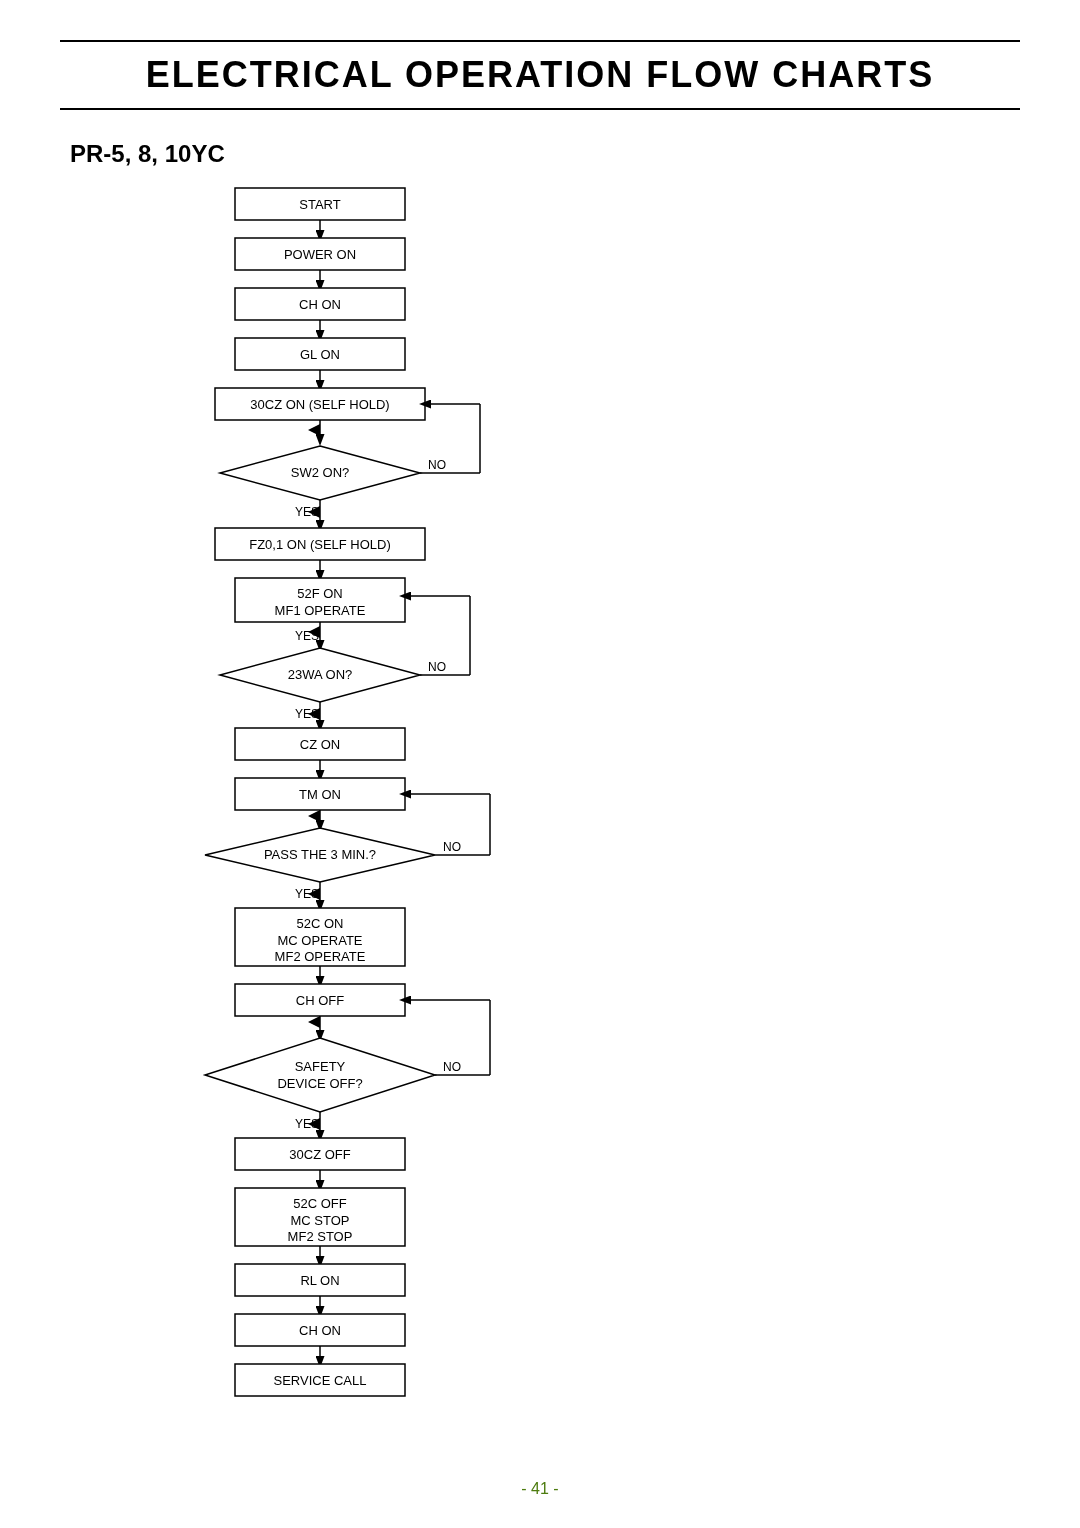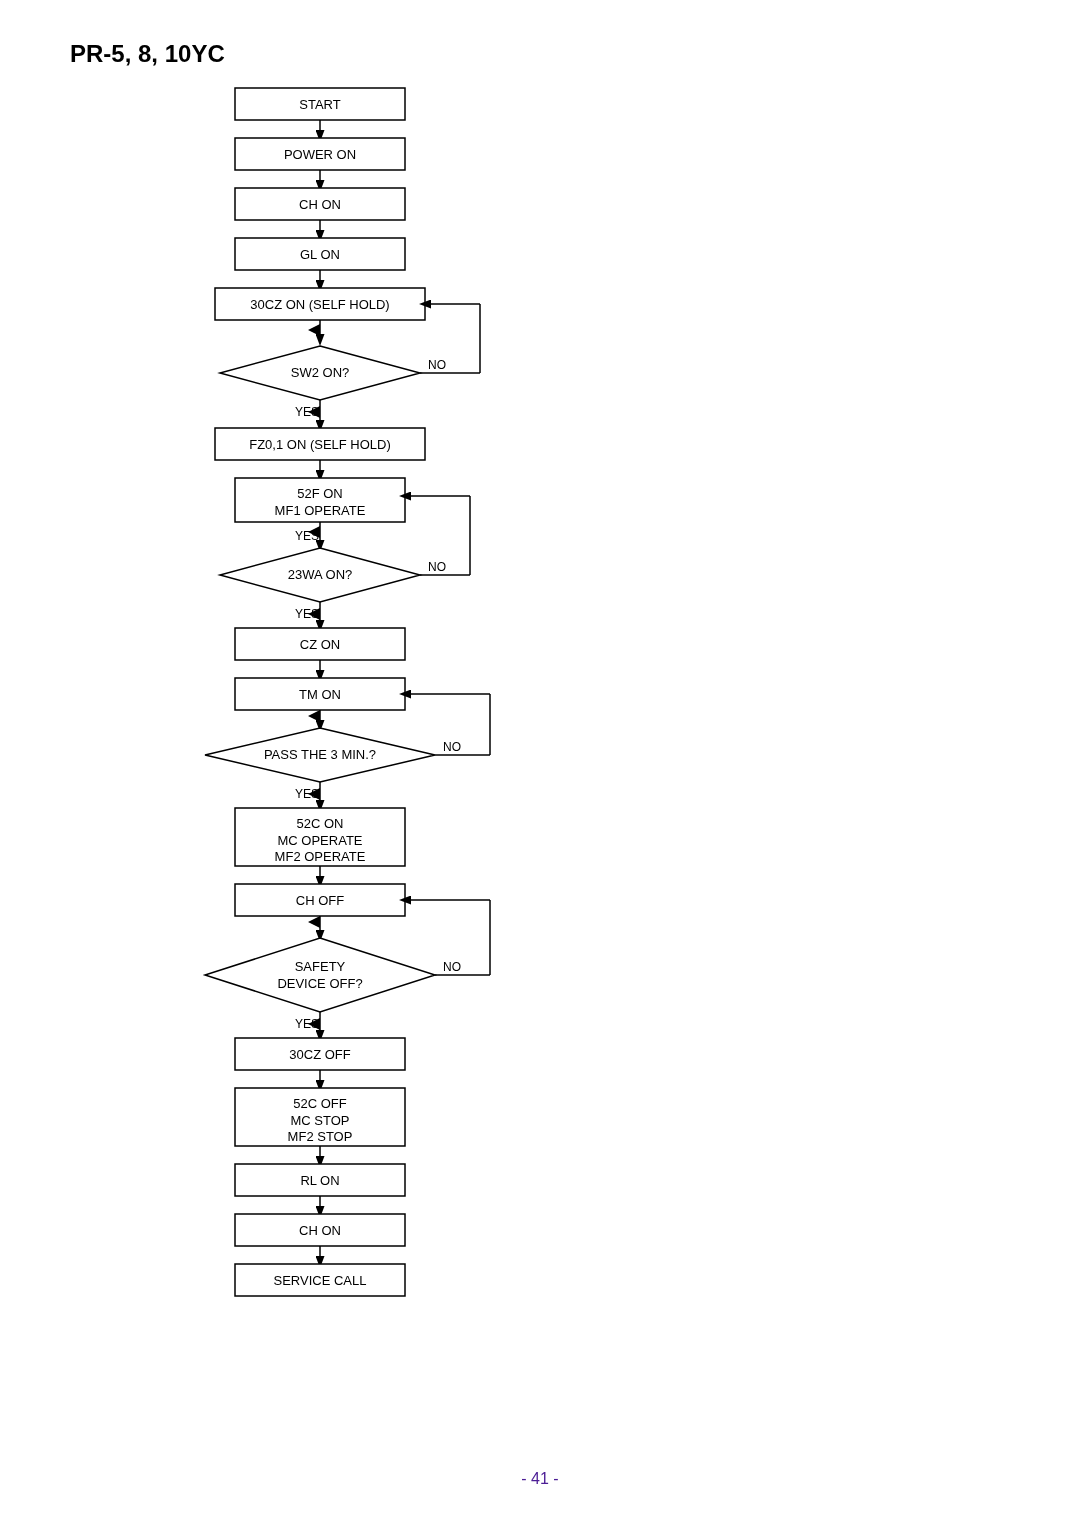--- a/index.html
+++ b/index.html
@@ -48,28 +48,31 @@
       position: relative;
       margin-top: 10px;
     }
 
     .page-number {
       position: absolute;
       bottom: 40px;
       left: 50%;
       transform: translateX(-50%);
       font-size: 16px;
-      color: #4c1d95;
+      color: #4d7c0f;
     }
   </style>
 </head>
 <body>
 
 <div class="page">
 
+  <div class="header">
+    <h1>ELECTRICAL OPERATION FLOW CHARTS</h1>
+  </div>
 
   <div class="subtitle">PR-5, 8, 10YC</div>
 
   <div class="flowchart-container">
     <svg width="600" height="1300" viewBox="0 0 600 1300" xmlns="http://www.w3.org/2000/svg" style="font-family: Arial, sans-serif; overflow: visible;">
 
       <defs>
         <marker id="arrowhead" markerWidth="8" markerHeight="6" refX="4" refY="3" orient="auto">
           <polygon points="0 0, 8 3, 0 6" fill="#000"></polygon>
         </marker>

